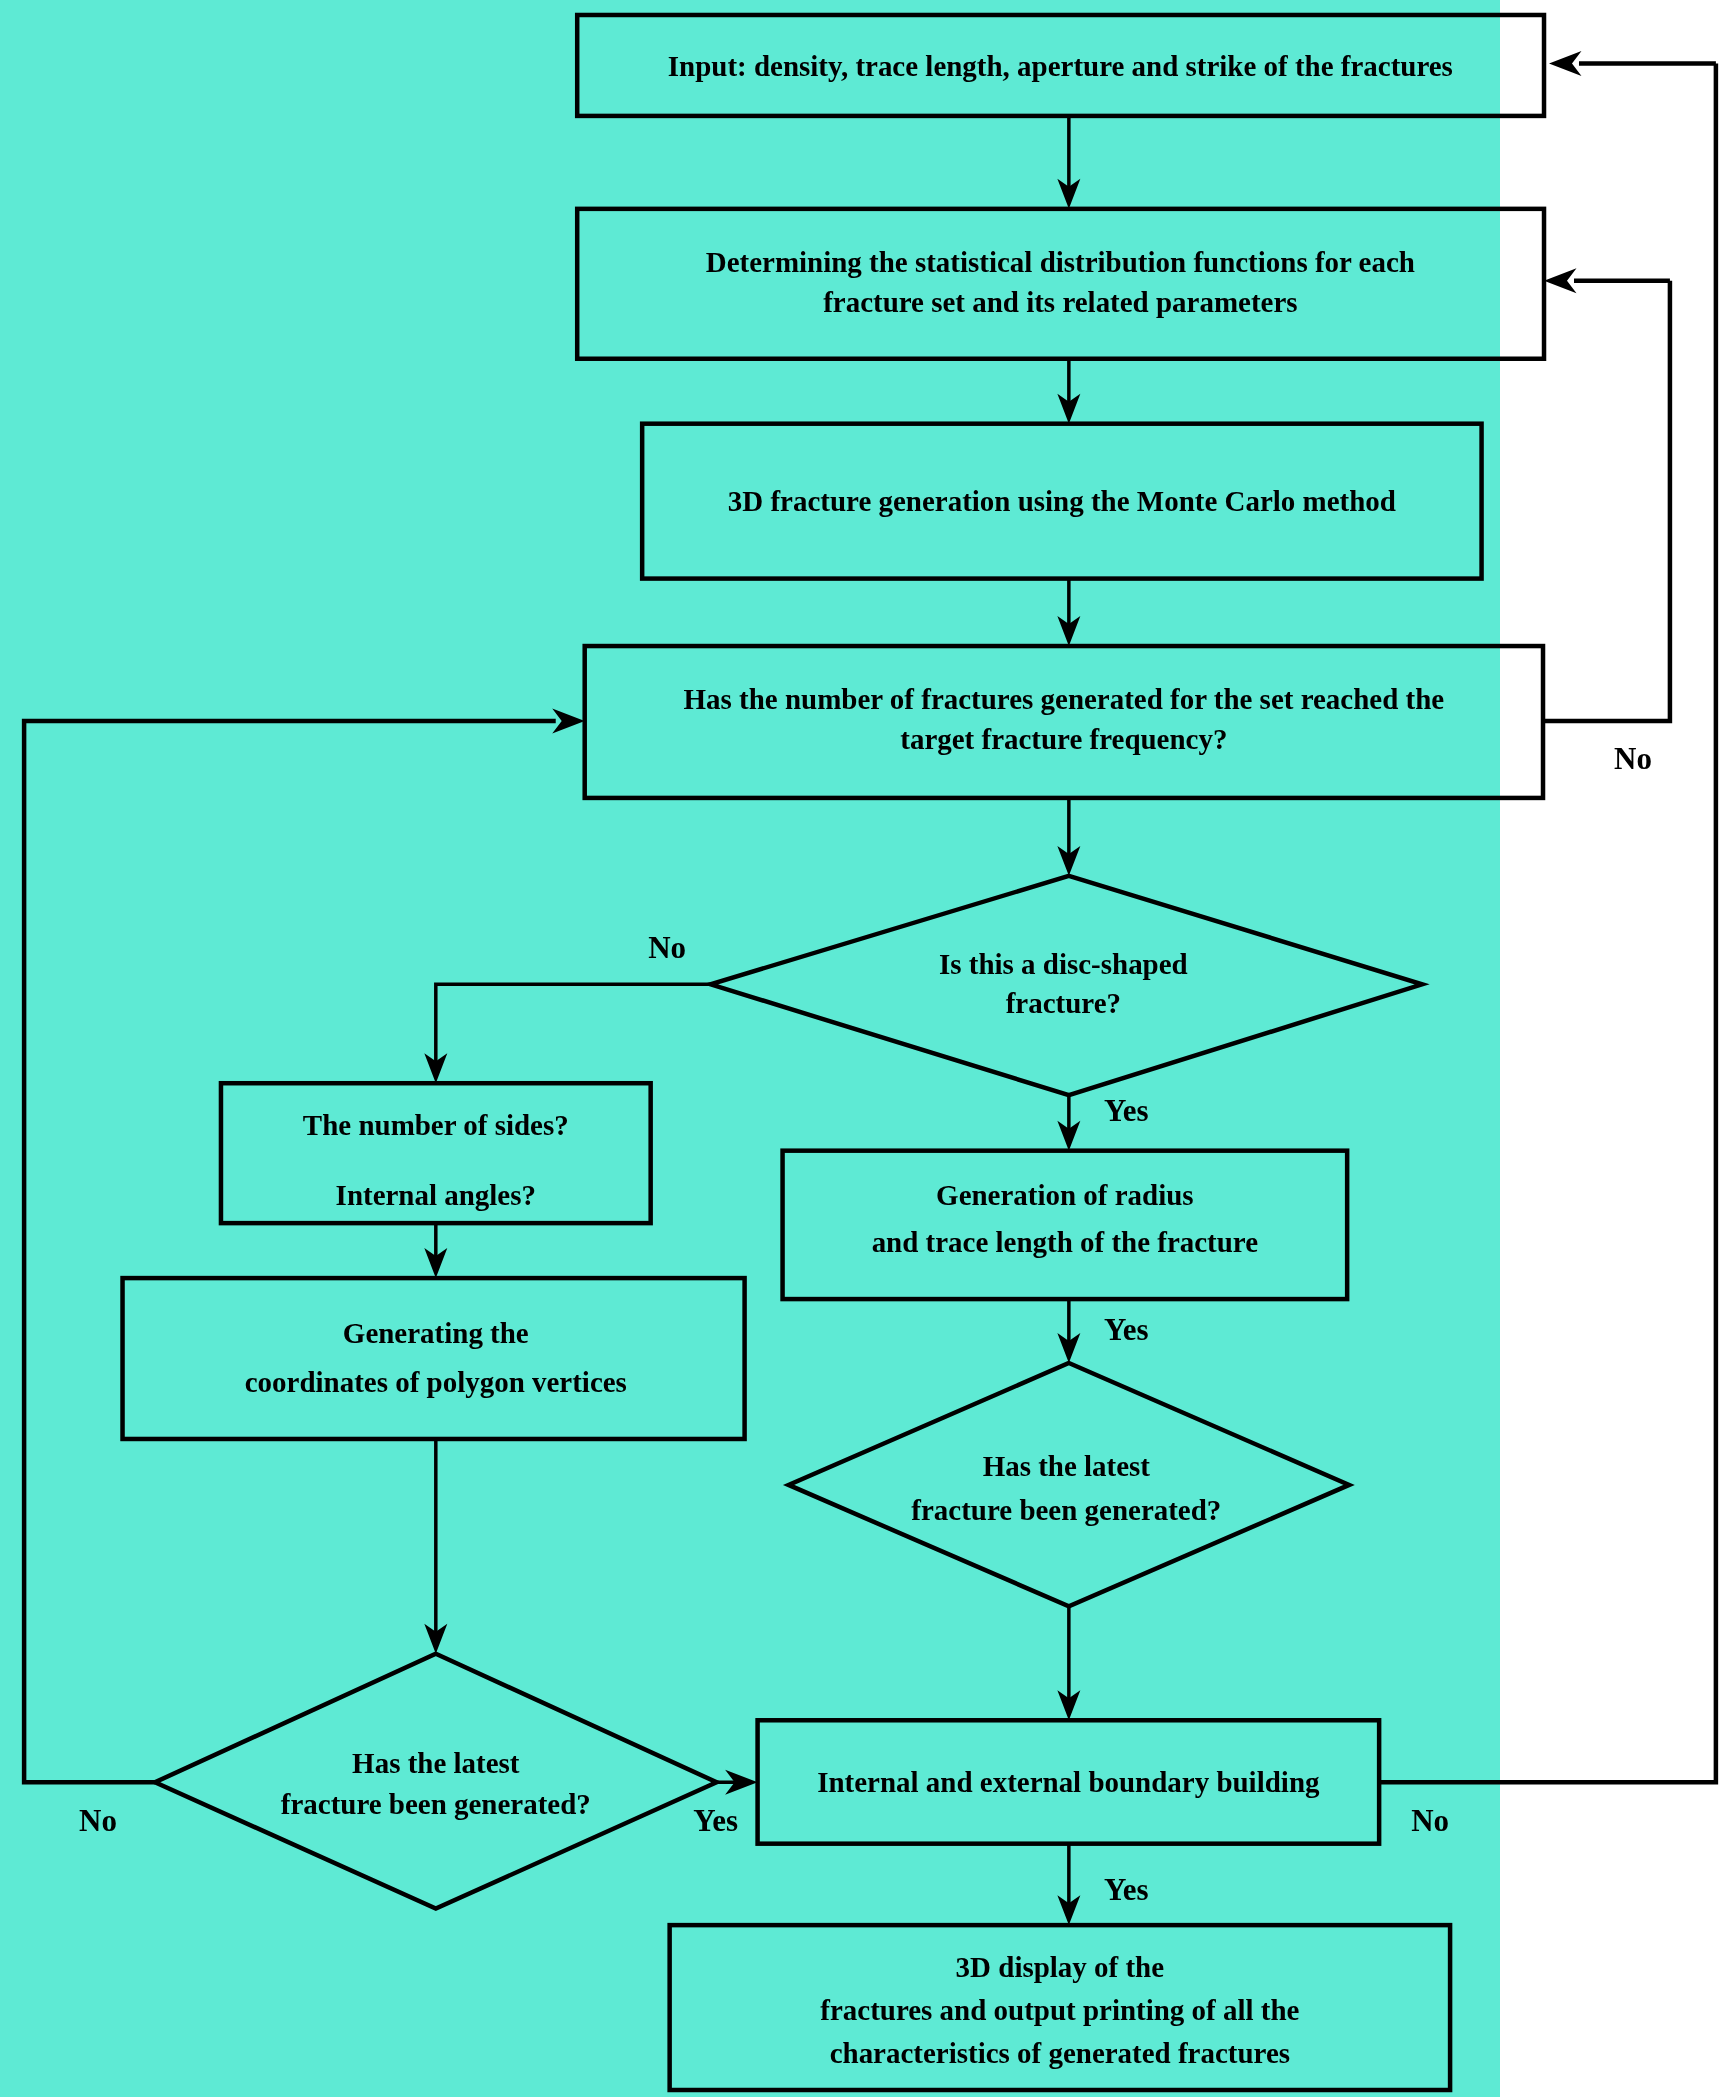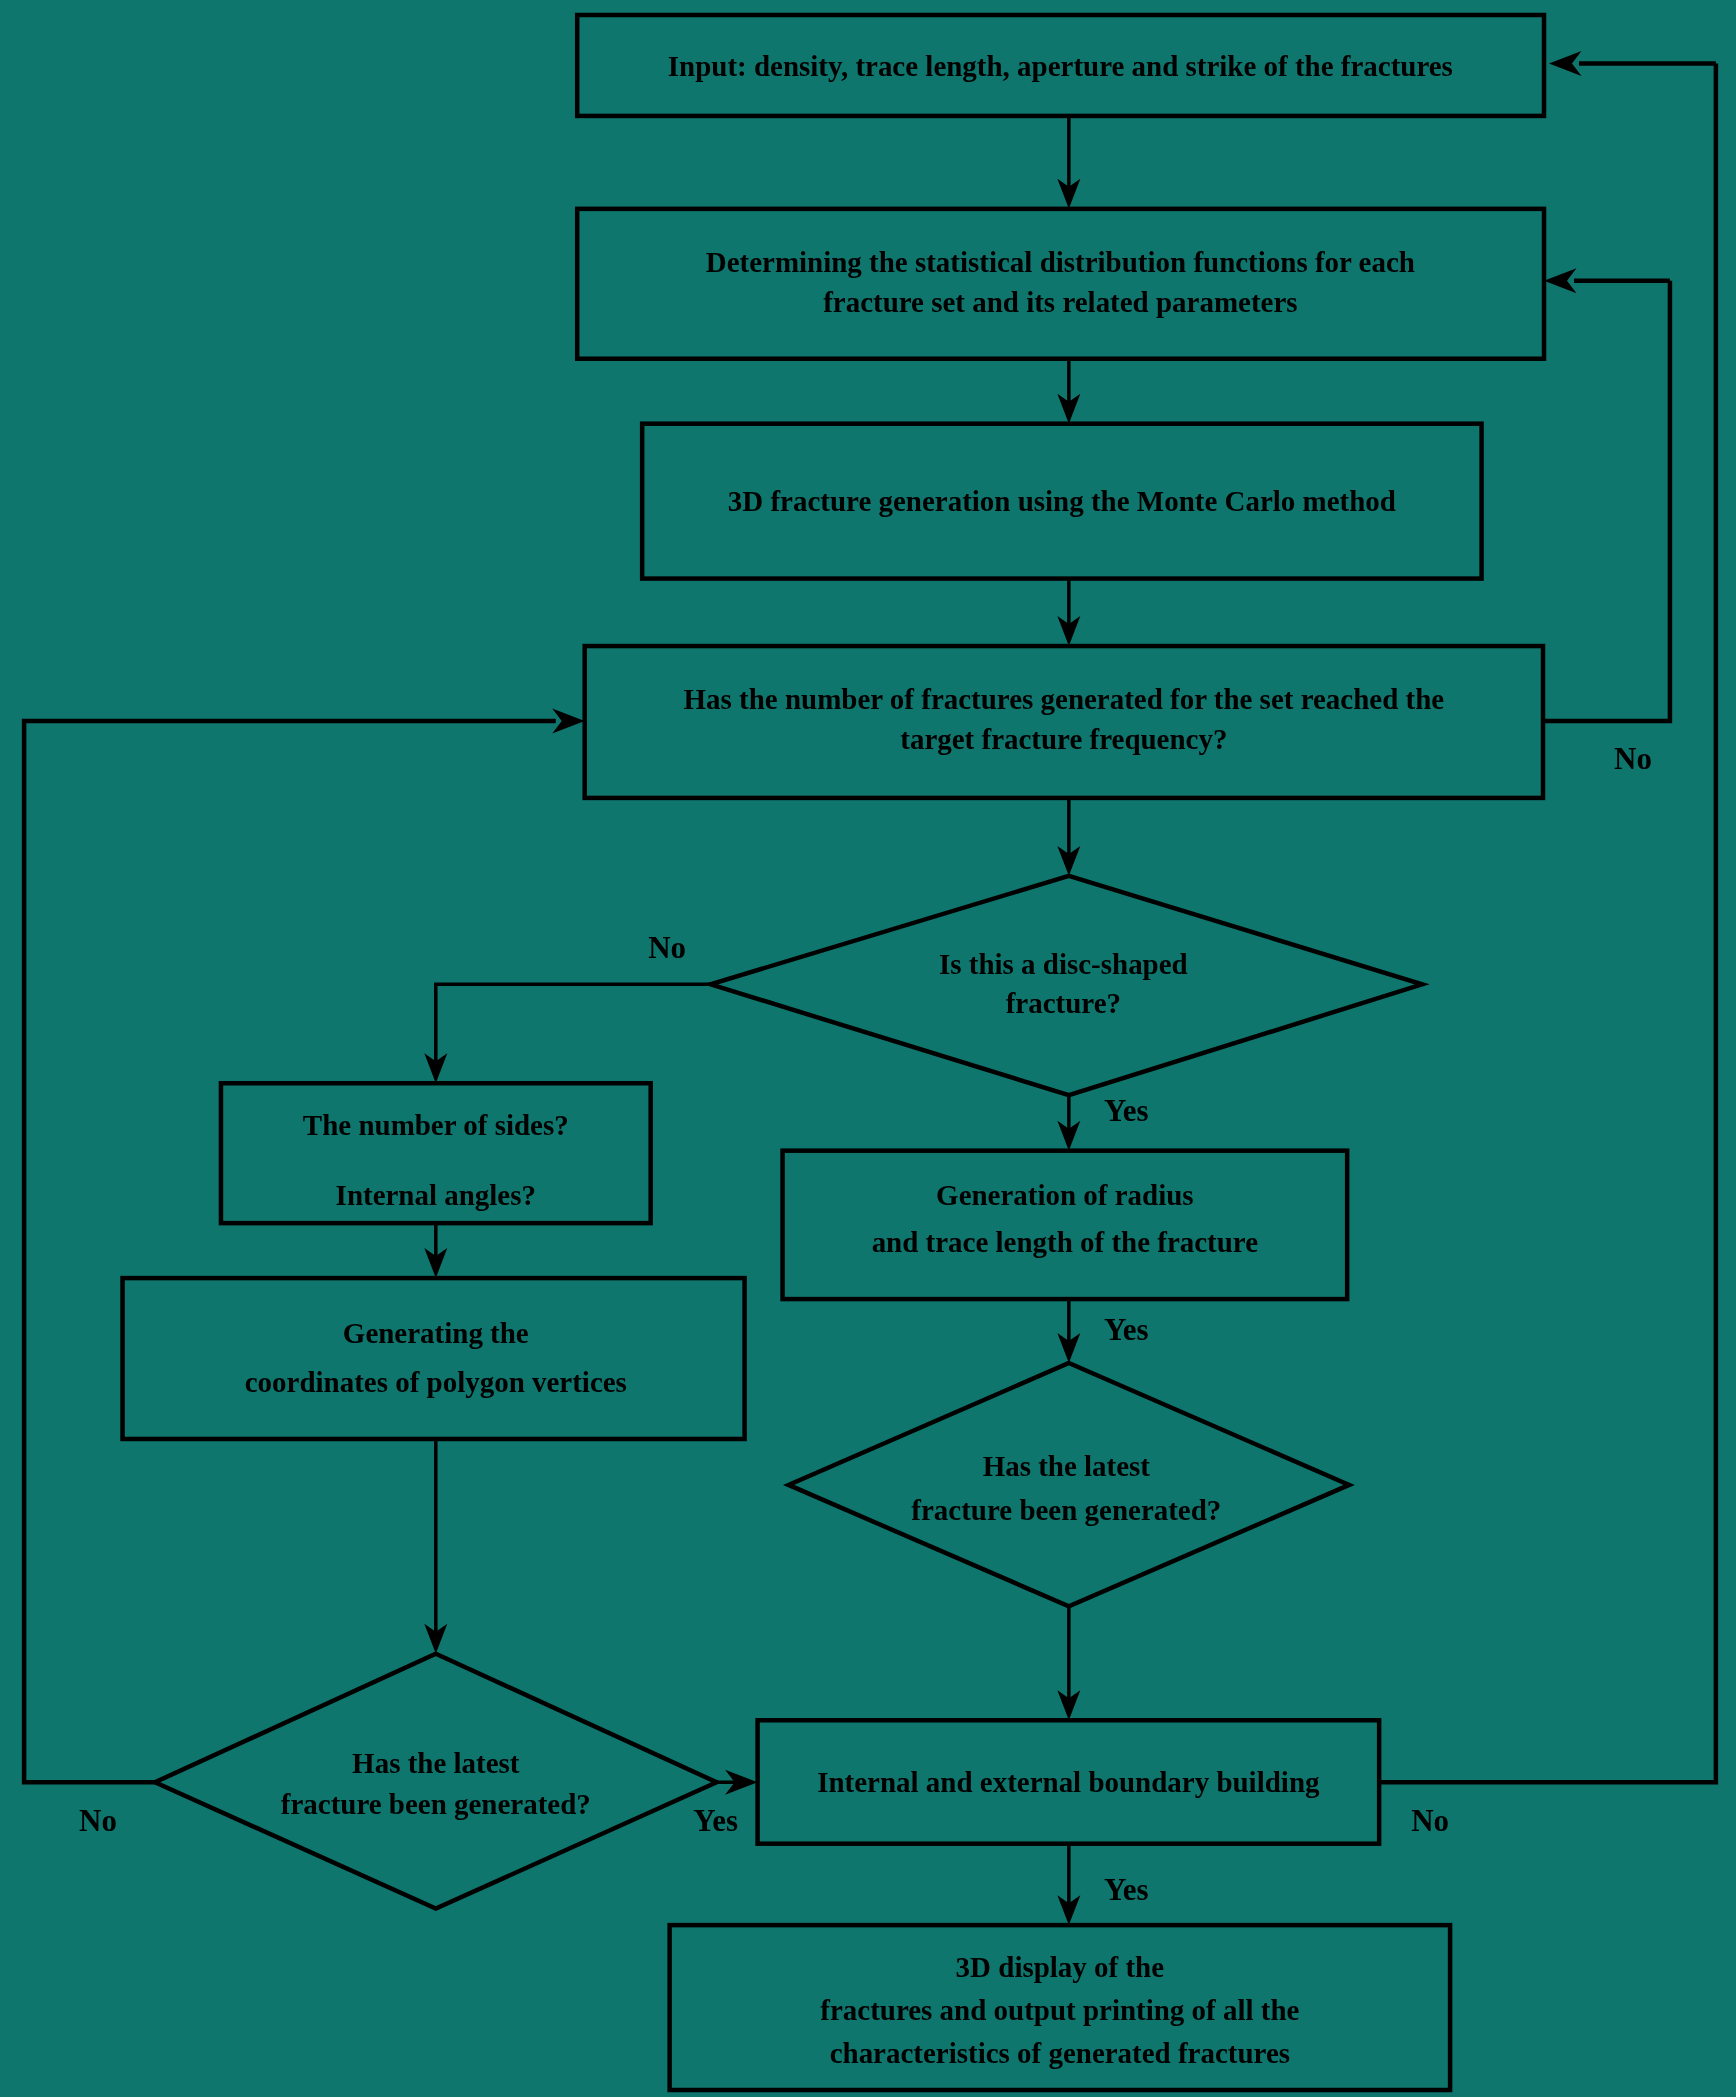--- a/index.html
+++ b/index.html
@@ -8,23 +8,23 @@
     background: #ffffff;
   }
   body {
     width: 1736px;
     height: 2097px;
     font-family: "Liberation Serif", "DejaVu Serif", serif;
     overflow: hidden;
   }
   #flowchart-root {
     position: relative;
-    width: 1736px;
+    width: 1500px;
     height: 2097px;
-    background: #0f766e;
+    background: #5eead4;
   }
   svg.fc {
     position: absolute;
     top: 0;
     left: 0;
     width: 1736px;
     height: 2097px;
     display: block;
   }
   .nodefill { fill: #ffffff; }

